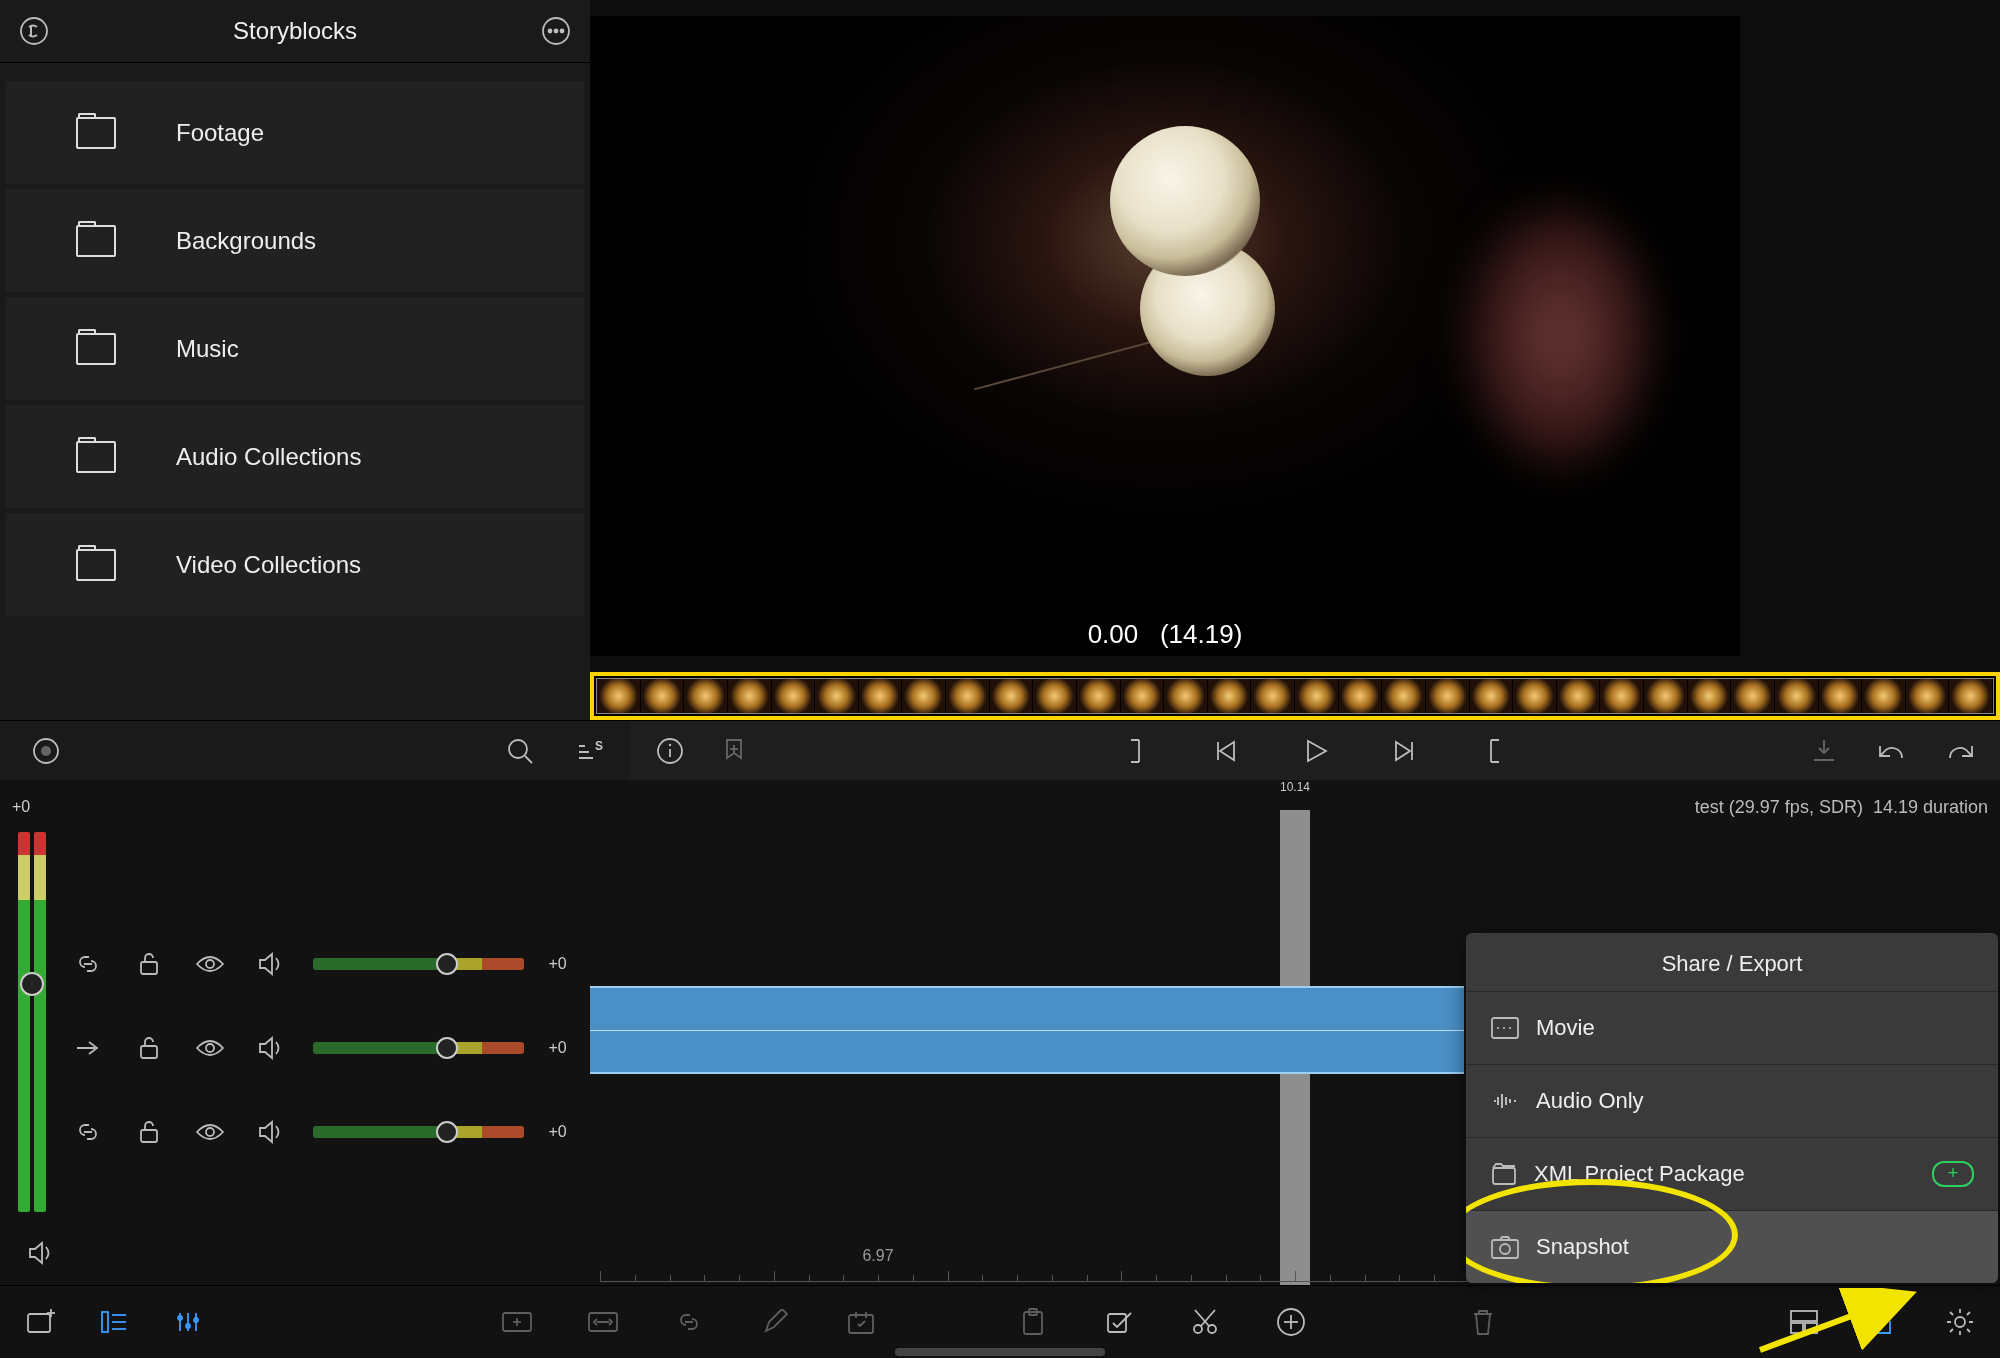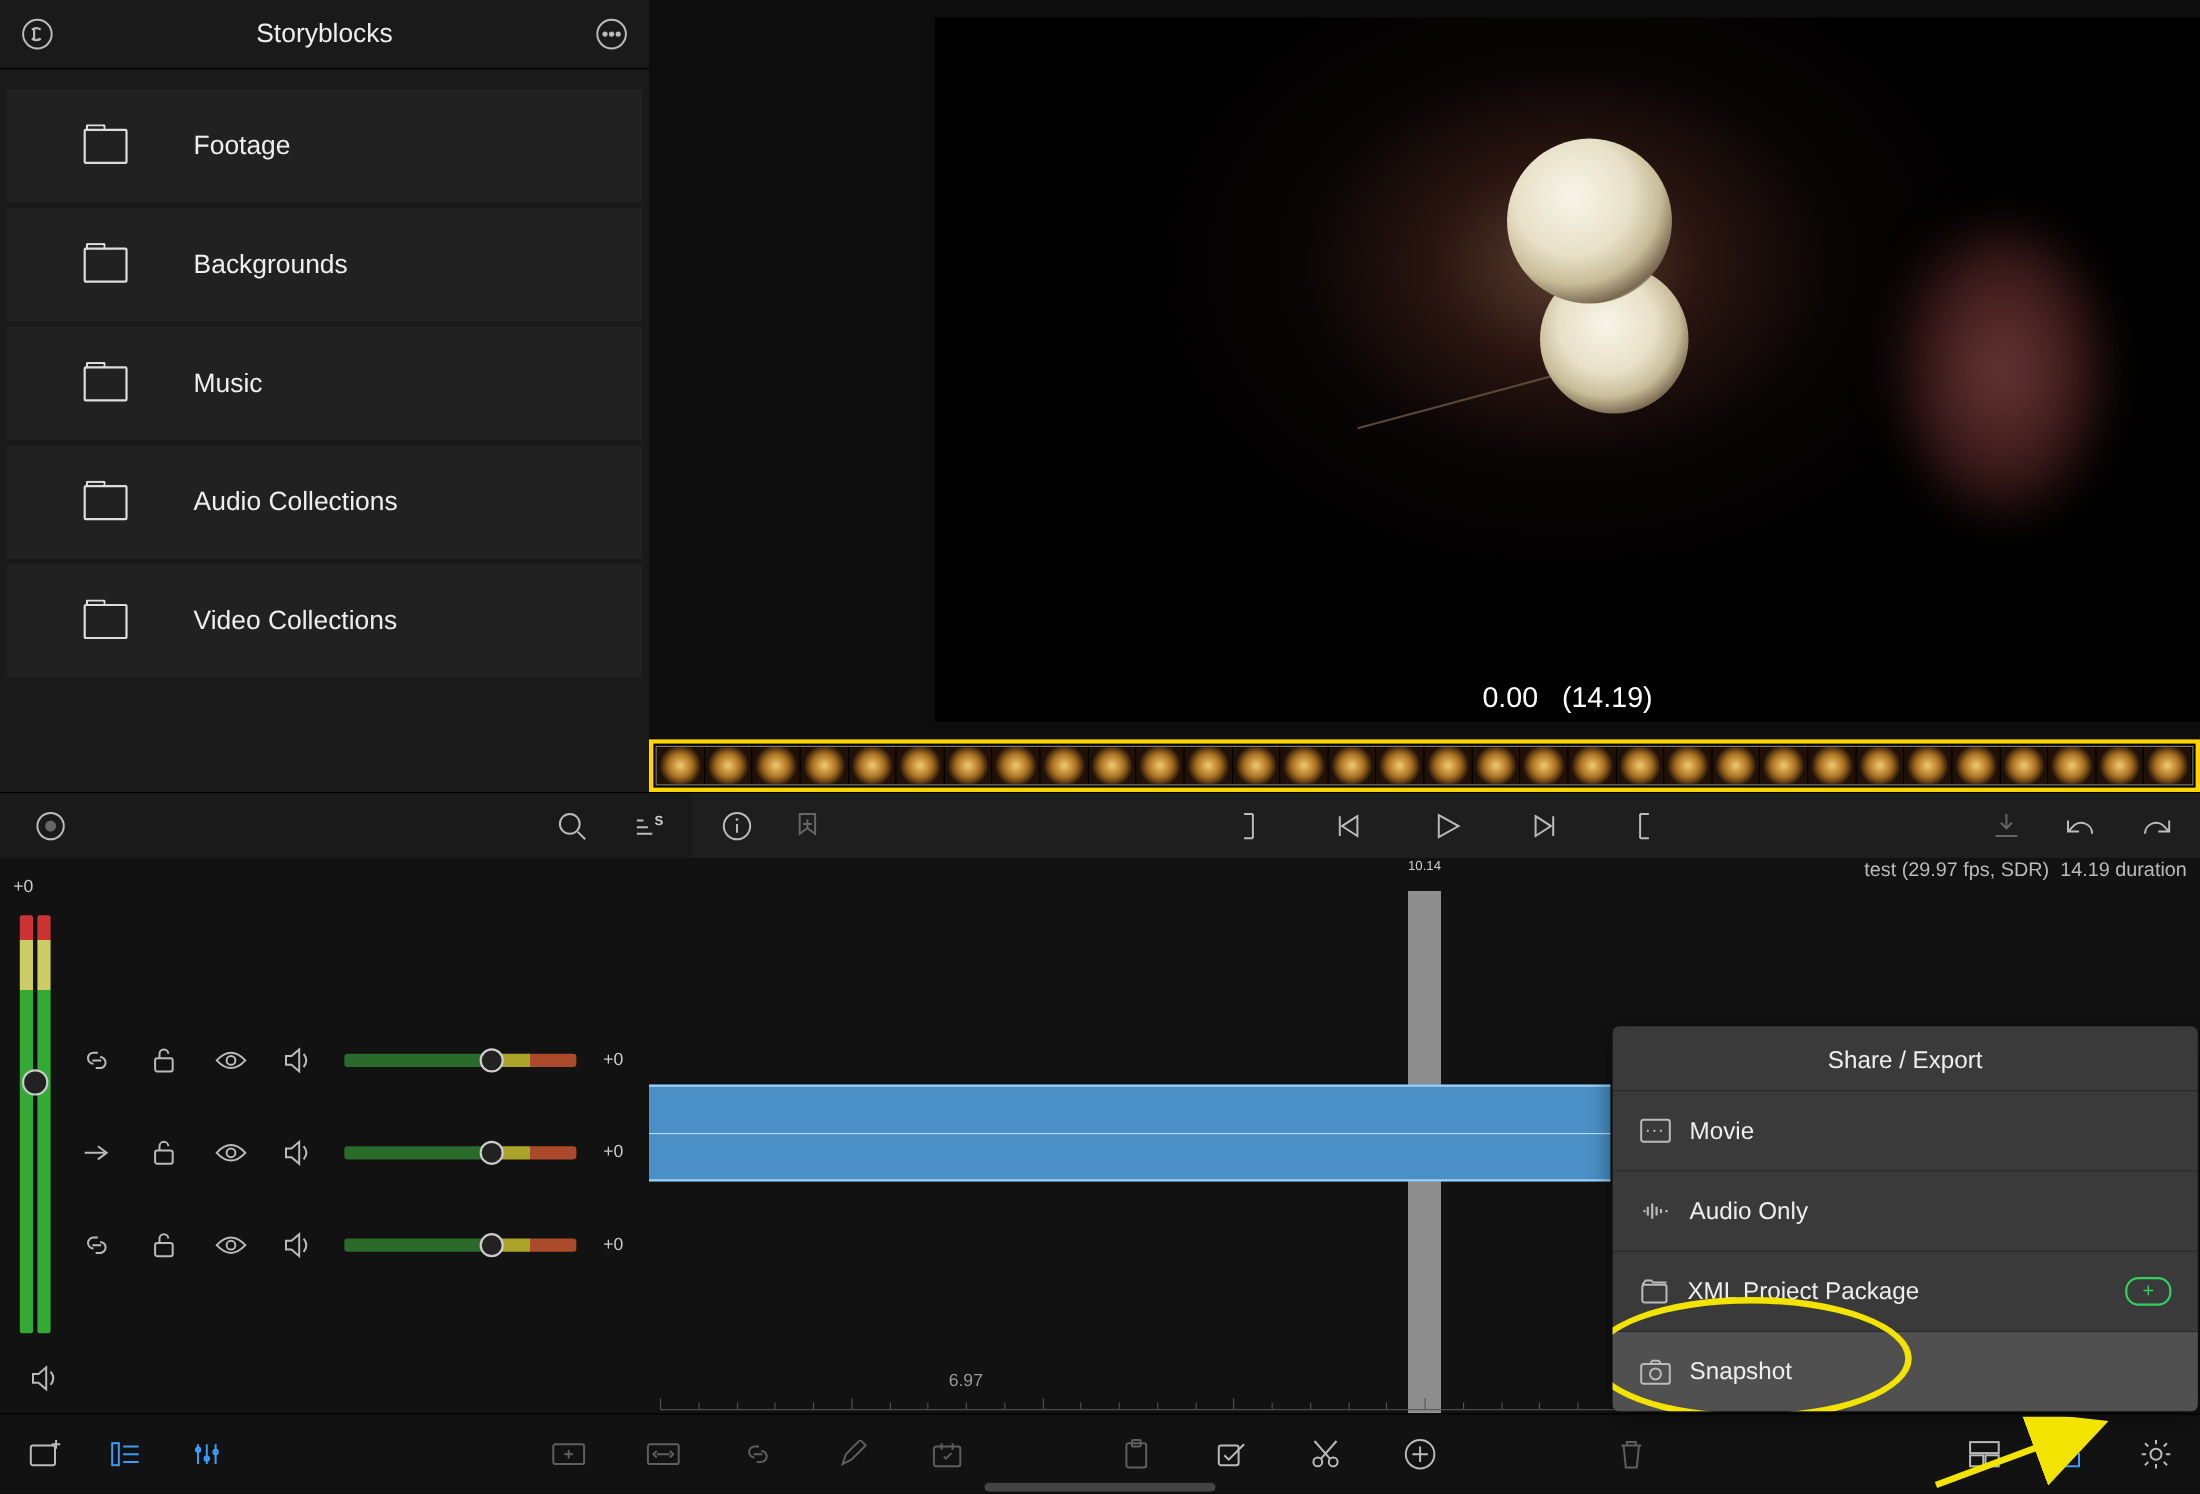--- a/index.html
+++ b/index.html
@@ -92,21 +92,21 @@
     flex:1;
     display:flex;
     flex-direction:column;
     background:#111;
     position:relative;
   }
   .preview-area {
     flex:1;
     display:flex;
     align-items:center;
-    justify-content:flex-end;
+    justify-content:flex-start;
     background:#0d0d0d;
     position:relative;
     overflow:hidden;
   }
   .preview-image {
     width:1150px;
     height:640px;
     background: radial-gradient(ellipse 400px 300px at 50% 35%, #5a4030 0%, #2a1510 30%, #0a0505 60%, #000 100%);
     position:relative;
   }
@@ -307,21 +307,21 @@
   .time-marker {
     position:absolute;
     top:0;
     left:50%;
     color:#ccc;
     font-size:12px;
     transform:translateX(-50%);
   }
   .project-info {
     position:absolute;
-    top:0;
+    top:17px;
     right:12px;
     color:#bbb;
     font-size:18px;
   }
   .playhead {
     position:absolute;
     top:30px;
     width:30px;
     background:#ccccccaa;
     left: calc(50% - 15px);

